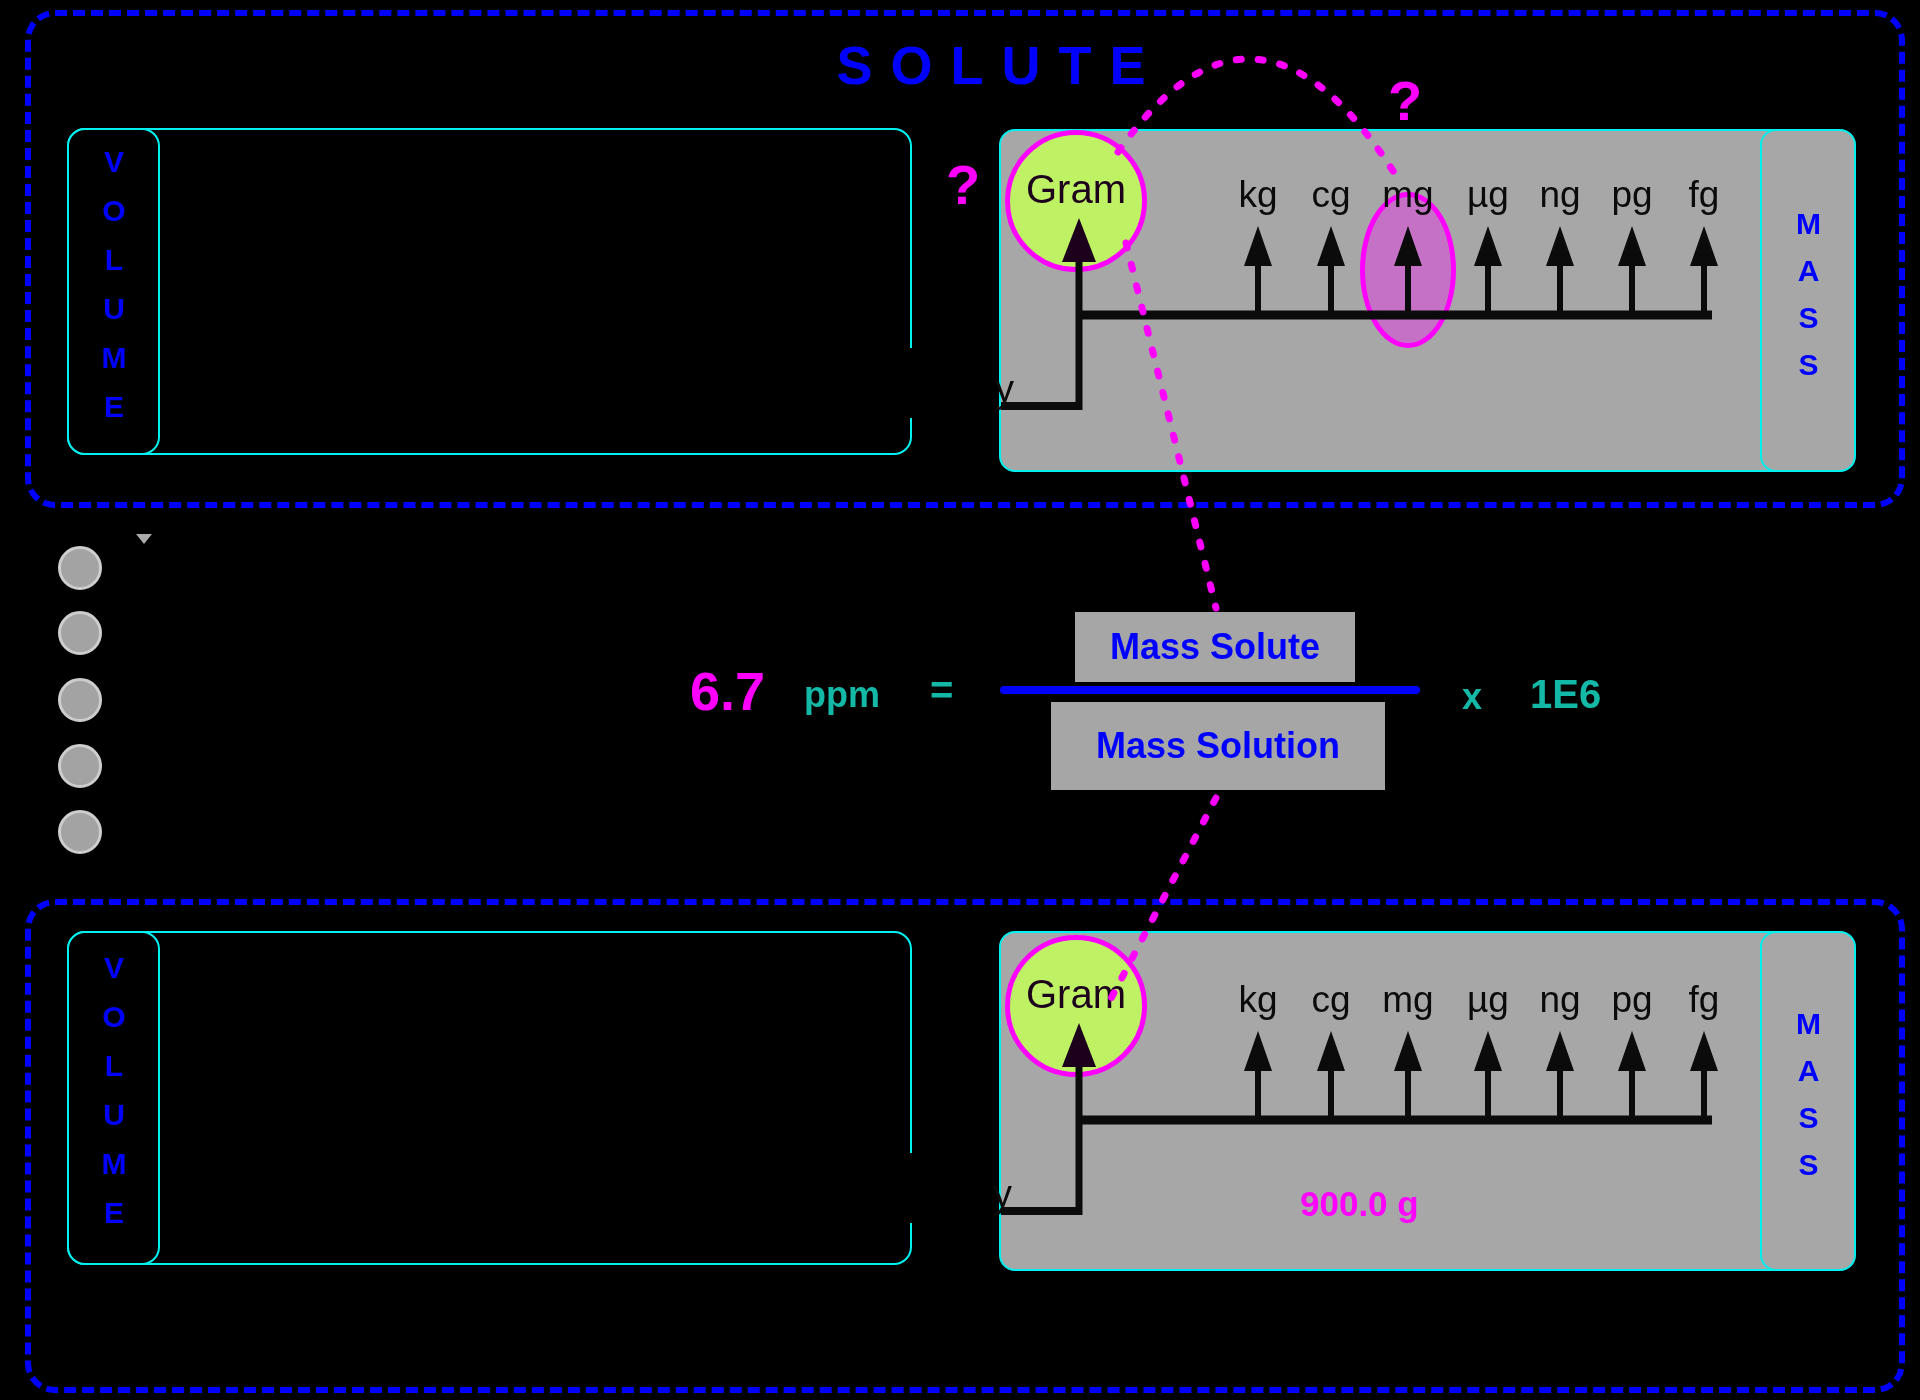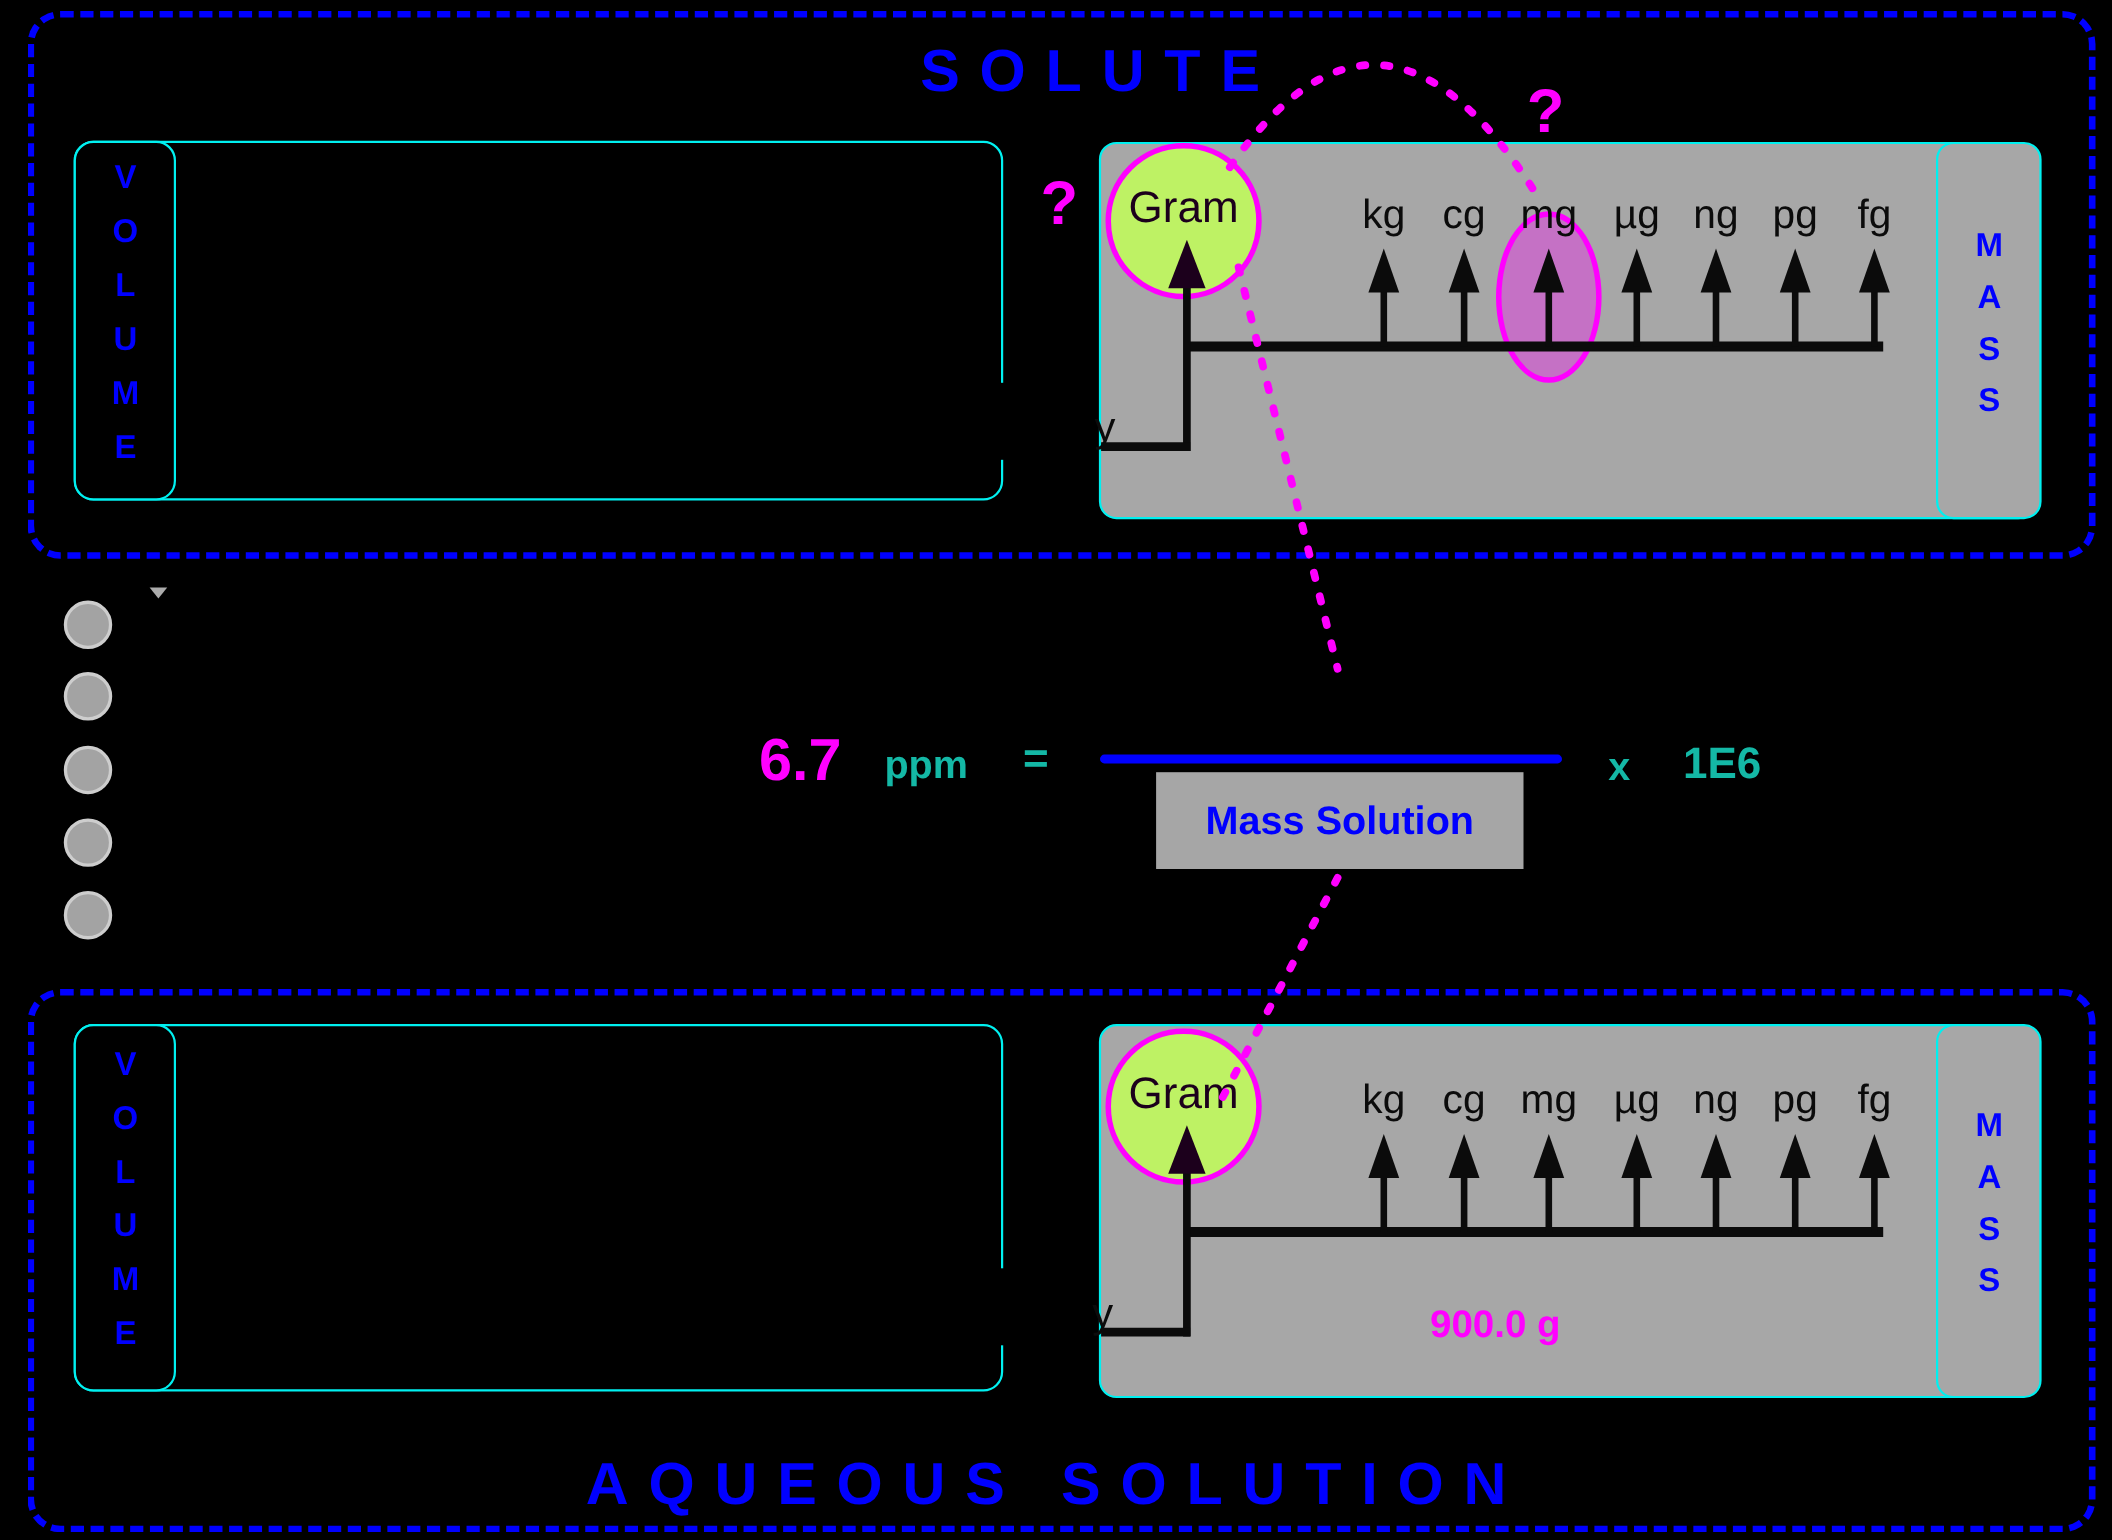--- a/index.html
+++ b/index.html
@@ -93,30 +93,32 @@
   <div class="dot-btn" style="left:58px;top:546px;"></div>
   <div class="dot-btn" style="left:58px;top:611px;"></div>
   <div class="dot-btn" style="left:58px;top:678px;"></div>
   <div class="dot-btn" style="left:58px;top:744px;"></div>
   <div class="dot-btn" style="left:58px;top:810px;"></div>
 
   <div class="eq-val" style="left:690px;top:660px;">6.7</div>
   <div class="eq-text" style="left:804px;top:674px;font-size:36px;">ppm</div>
   <div class="eq-text" style="left:930px;top:668px;font-size:40px;">=</div>
 
+  <div class="mass-box" style="left:1075px;top:612px;width:280px;height:70px;">
+    <span>Mass Solute</span>
+  </div>
   <div class="frac-line" style="left:1000px;top:686px;width:420px;"></div>
   <div class="mass-box" style="left:1051px;top:702px;width:334px;height:88px;">
     <span>Mass Solution</span>
   </div>
 
   <div class="eq-text" style="left:1462px;top:676px;font-size:36px;">x</div>
   <div class="eq-text" style="left:1530px;top:672px;font-size:40px;">1E6</div>
 
   <div class="dashed-box" style="left:25px;top:899px;width:1868px;height:482px;"></div>
-  <div class="big-title" style="top:1318px;">AQUEOUS SOLUTION</div>
 
   <div class="vol-box" style="left:67px;top:931px;width:841px;height:330px;"></div>
   <div class="vol-strip" style="left:67px;top:931px;width:89px;height:330px;">
     <span class="v-label">VOLUME</span>
   </div>
   <div class="notch" style="left:866px;top:1153px;width:136px;height:70px;"></div>
 
   <div class="mass-panel" style="left:999px;top:931px;width:848px;height:336px;"></div>
   <div class="mass-strip" style="left:1760px;top:931px;width:92px;height:336px;">
     <span class="v-label" style="font-size:30px;letter-spacing:14px;">MASS</span>

